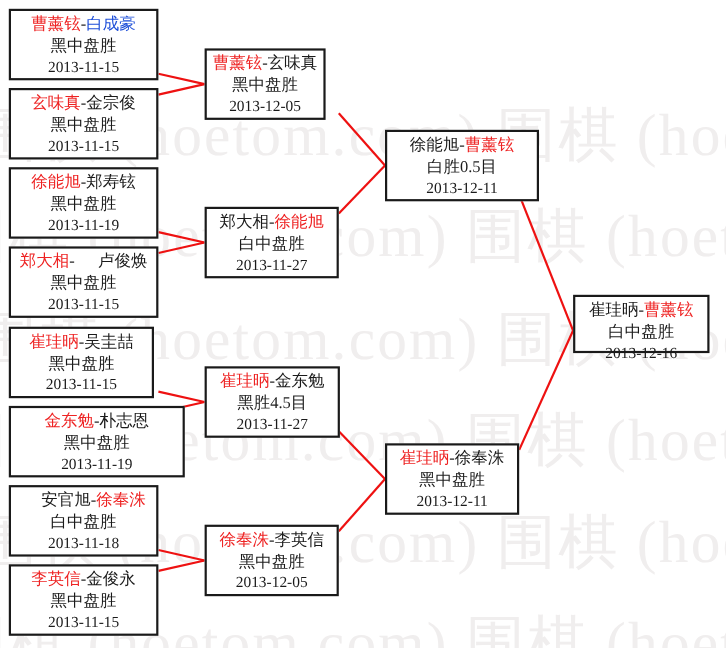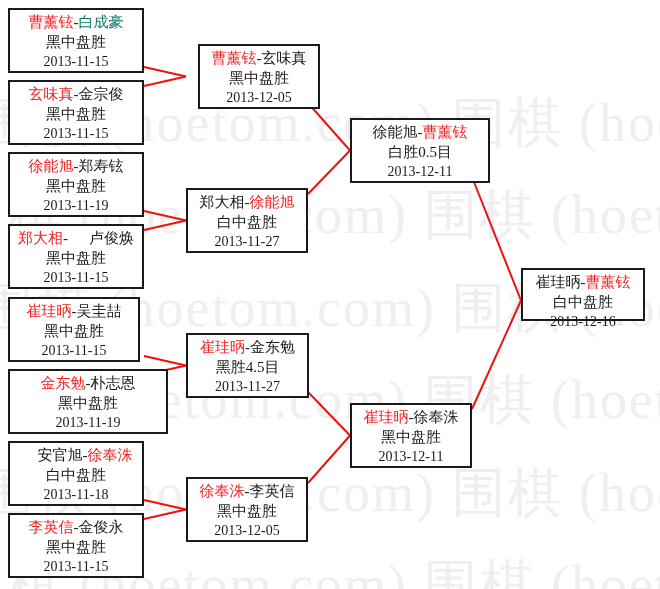--- a/index.html
+++ b/index.html
@@ -101,21 +101,21 @@
       <line x1="308" y1="103" x2="350" y2="150.5" stroke="#ee1111" stroke-width="2"></line>
       <line x1="308" y1="194" x2="350" y2="150.5" stroke="#ee1111" stroke-width="2"></line>
       <line x1="308" y1="392" x2="350" y2="435.5" stroke="#ee1111" stroke-width="2"></line>
       <line x1="308" y1="483" x2="350" y2="435.5" stroke="#ee1111" stroke-width="2"></line>
       <line x1="472" y1="177" x2="521" y2="300.5" stroke="#ee1111" stroke-width="2"></line>
       <line x1="472" y1="409" x2="521" y2="300.5" stroke="#ee1111" stroke-width="2"></line>
     </svg>
 
   <div id="boxes-layer">
       <div class="match-box" style="left: 8px; top: 8px; width: 136px; height: 65px; border-color: rgb(26, 26, 26);">
-        <span class="match-line players"><span class="p-win" style="color: rgb(238, 34, 34);">曹薰铉</span><span class="p-sep">-</span><span class="p-lose" style="color: #0f766e;">白成豪</span></span>
+        <span class="match-line players"><span class="p-win" style="color: rgb(238, 34, 34);">曹薰铉</span><span class="p-sep">-</span><span class="p-lose" style="color: #1d4ed8;">白成豪</span></span>
         <span class="match-line result">黑中盘胜</span>
         <span class="match-line date">2013-11-15</span>
       </div>
       <div class="match-box" style="left: 8px; top: 80px; width: 136px; height: 65px; border-color: rgb(26, 26, 26);">
         <span class="match-line players"><span class="p-win" style="color: rgb(238, 34, 34);">玄味真</span><span class="p-sep">-</span><span class="p-lose" style="color: rgb(26, 26, 26);">金宗俊</span></span>
         <span class="match-line result">黑中盘胜</span>
         <span class="match-line date">2013-11-15</span>
       </div>
       <div class="match-box" style="left: 8px; top: 152px; width: 136px; height: 65px; border-color: rgb(26, 26, 26);">
         <span class="match-line players"><span class="p-win" style="color: rgb(238, 34, 34);">徐能旭</span><span class="p-sep">-</span><span class="p-lose" style="color: rgb(26, 26, 26);">郑寿铉</span></span>
@@ -140,21 +140,21 @@
       <div class="match-box" style="left: 8px; top: 441px; width: 136px; height: 65px; border-color: rgb(26, 26, 26);">
         <span class="match-line players"><span class="p-lose" style="color: rgb(26, 26, 26); margin-left: 18px;">安官旭</span><span class="p-sep">-</span><span class="p-win" style="color: rgb(238, 34, 34);">徐奉洙</span></span>
         <span class="match-line result">白中盘胜</span>
         <span class="match-line date">2013-11-18</span>
       </div>
       <div class="match-box" style="left: 8px; top: 513px; width: 136px; height: 65px; border-color: rgb(26, 26, 26);">
         <span class="match-line players"><span class="p-win" style="color: rgb(238, 34, 34);">李英信</span><span class="p-sep">-</span><span class="p-lose" style="color: rgb(26, 26, 26);">金俊永</span></span>
         <span class="match-line result">黑中盘胜</span>
         <span class="match-line date">2013-11-15</span>
       </div>
-      <div class="match-box" style="left: 198px; top: 44px; width: 122px; height: 65px; border-color: rgb(26, 26, 26);">
+      <div class="match-box" style="left: 186px; top: 44px; width: 110px; height: 65px; border-color: rgb(26, 26, 26);">
         <span class="match-line players"><span class="p-win" style="color: rgb(238, 34, 34);">曹薰铉</span><span class="p-sep">-</span><span class="p-lose" style="color: rgb(26, 26, 26);">玄味真</span></span>
         <span class="match-line result">黑中盘胜</span>
         <span class="match-line date">2013-12-05</span>
       </div>
       <div class="match-box" style="left: 186px; top: 188px; width: 122px; height: 65px; border-color: rgb(26, 26, 26); text-align: center;">
         <span class="match-line players"><span class="p-lose" style="color: rgb(26, 26, 26);">郑大相</span><span class="p-sep">-</span><span class="p-win" style="color: rgb(238, 34, 34);">徐能旭</span></span>
         <span class="match-line result">白中盘胜</span>
         <span class="match-line date">2013-11-27</span>
       </div>
       <div class="match-box" style="left: 186px; top: 333px; width: 123px; height: 65px; border-color: rgb(26, 26, 26);">

